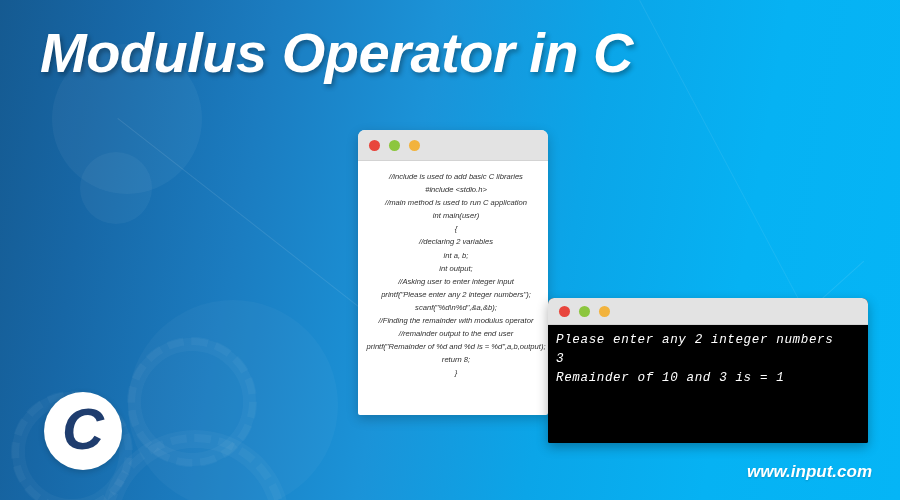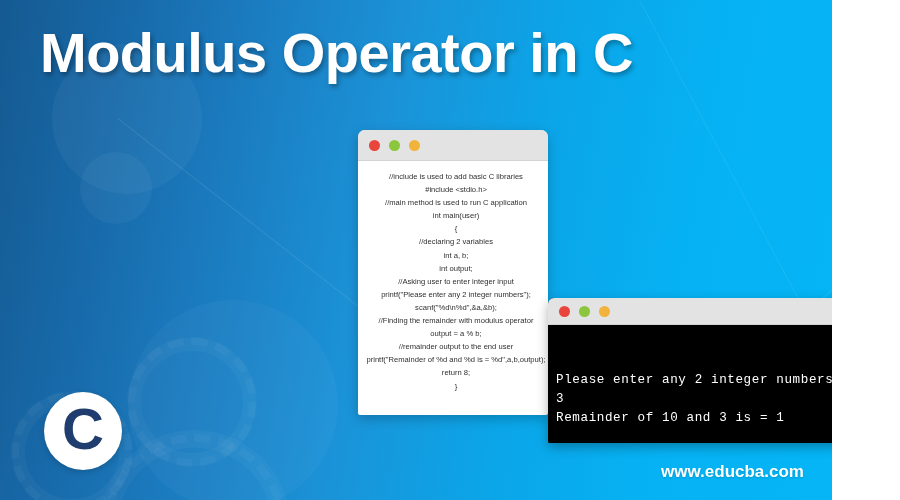--- a/index.html
+++ b/index.html
@@ -5,31 +5,32 @@
   html, body {
     margin: 0;
     padding: 0;
   }
   body {
     font-family: "Liberation Sans", sans-serif;
   }
 
   .banner {
     position: relative;
-    width: 832px;
+    width: 900px;
     height: 500px;
     overflow: hidden;
     background: linear-gradient(100deg,
         #155a91 0%,
         #1767a6 12%,
         #1b7cc0 28%,
         #1b93d8 45%,
         #0ba5e8 62%,
         #06b2f3 80%,
         #05b5f6 100%);
+    font-style: italic;
   }
 
   
   .bg-layer {
     position: absolute;
     inset: 0;
     pointer-events: none;
   }
   .deco-circle {
     position: absolute;
@@ -180,21 +181,20 @@
     background: #000000;
     color: #ffffff;
     font-family: "Liberation Mono", "DejaVu Sans Mono", monospace;
     font-size: 12.6px;
     line-height: 19px;
     padding: 6px 0 0 8px;
     height: calc(100% - 27px);
     box-sizing: border-box;
     white-space: pre;
     letter-spacing: 0.6px;
-    margin-top: 40px;
   }
 
   
   .site-url {
     position: absolute;
     right: 28px;
     bottom: 18px;
     color: #ffffff;
     font-size: 17px;
     font-weight: bold;
@@ -237,32 +237,31 @@
         <div class="ln">//main method is used to run C application</div>
         <div class="ln">int main(user)</div>
         <div class="ln">{</div>
         <div class="ln">//declaring 2 variables</div>
         <div class="ln">int a, b;</div>
         <div class="ln">int output;</div>
         <div class="ln">//Asking user to enter integer input</div>
         <div class="ln">printf("Please enter any 2 integer numbers");</div>
         <div class="ln">scanf("%d\n%d",&amp;a,&amp;b);</div>
         <div class="ln">//Finding the remainder with modulus operator</div>
-        <div class="ln">output = a % b;</div>
         <div class="ln">//remainder output to the end user</div>
         <div class="ln">printf("Remainder of %d and %d is = %d",a,b,output);</div>
         <div class="ln">return 8;</div>
         <div class="ln">}</div>
       </div>
   </div>
 
   <div class="terminal">
     <div class="titlebar">
       <span class="dot dot-red"></span>
       <span class="dot dot-green"></span>
       <span class="dot dot-yellow"></span>
     </div>
     <div class="term-body" id="term-body"><div>Please enter any 2 integer numbers</div><div>3</div><div>Remainder of 10 and 3 is = 1</div></div>
   </div>
 
-  <div class="site-url">www.educba.com</div>
+  <div class="site-url">www.input.com</div>
 
 </div>
 
 </body></html>

